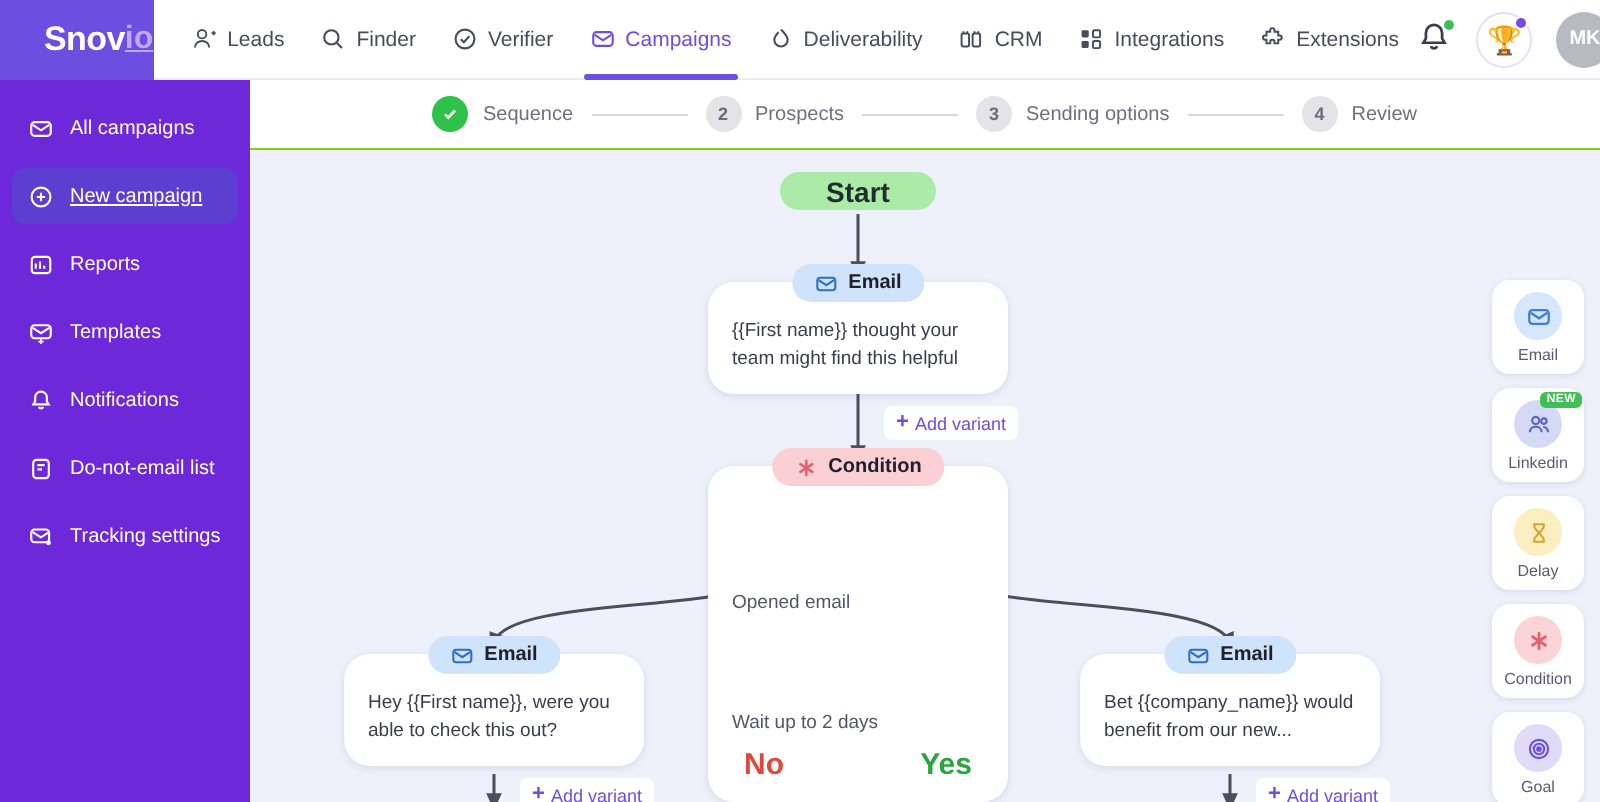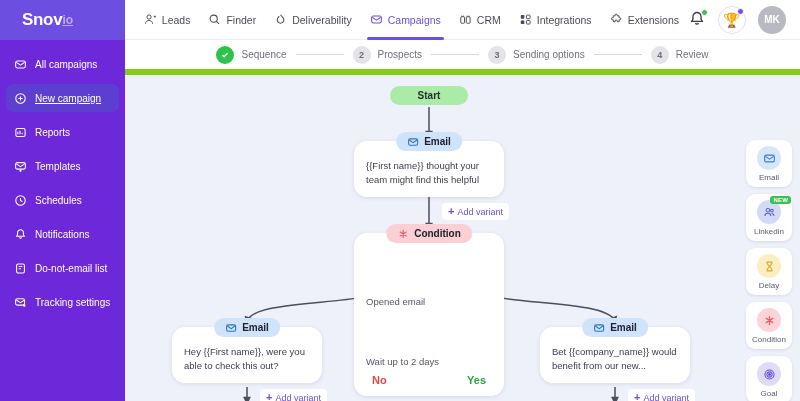--- a/index.html
+++ b/index.html
@@ -15,21 +15,21 @@
   .topbar {
     position: absolute; top: 0; left: 0; width: 800px; height: 40px;
     background: #ffffff; display: flex; align-items: center;
     border-bottom: 1px solid #ececf4; z-index: 20;
   }
   .logo-box {
     width: 125px; height: 40px; background: #6c4fe0;
     display: flex; align-items: center; padding-left: 22px;
   }
   .logo-text { color: #fff; font-size: 17px; font-weight: bold; letter-spacing: -0.3px; }
-  .logo-suffix { color: #bda9f5; font-size: 12px; font-weight: bold; text-decoration: underline; }
+  .logo-suffix { color: #bda9f5; font-size: 16px; font-weight: bold; text-decoration: underline; }
 
   .topnav { display: flex; align-items: center; height: 40px; margin-left: 10px; flex: 1; }
   .nav-item {
     display: flex; align-items: center; gap: 5px; height: 40px;
     padding: 0 9px; font-size: 10.5px; color: #4a4a5e; cursor: pointer;
     position: relative; white-space: nowrap;
   }
   .nav-item.active { color: #6c4fe0; }
   .nav-item.active::after {
     content: ""; position: absolute; left: 6px; right: 6px; bottom: 0;
@@ -68,21 +68,21 @@
   .side-item.active { background: #5c3fd0; text-decoration: underline; }
   .side-ico { width: 13px; height: 13px; flex: none; }
 
   
   .main {
     position: absolute; top: 40px; left: 125px; width: 675px; height: 361px;
     background: #ffffff;
   }
   .stepper {
     height: 35px; display: flex; align-items: center; justify-content: center;
-    gap: 0; background: #fff; border-bottom: 6px solid #84cc16;
+    gap: 0; background: #fff; border-bottom: 1px solid #84cc16;
   }
   .step { display: flex; align-items: center; gap: 7px; }
   .step-circle {
     width: 18px; height: 18px; border-radius: 50%; background: #e3e3e8;
     color: #6c6c7a; font-size: 9px; font-weight: bold;
     display: flex; align-items: center; justify-content: center; flex: none;
   }
   .step-circle.done { background: #2ec24a; color: #fff; }
   .step-label { font-size: 10px; color: #6f6f80; white-space: nowrap; }
   .step-line { width: 48px; height: 1px; background: #d8d8e2; margin: 0 9px; }
@@ -91,21 +91,21 @@
   .canvas {
     position: relative; height: 326px; background: #eef0fa; overflow: hidden;
   }
   .canvas-svg { position: absolute; inset: 0; width: 675px; height: 326px; }
 
   .node { position: absolute; z-index: 3; }
 
   .start-pill {
     width: 78px; height: 19px; border-radius: 10px; background: #aceaa8;
     display: flex; align-items: center; justify-content: center;
-    font-size: 10px; font-weight: bold; color: #1f2d30; cursor: pointer;
+    font-size: 14px; font-weight: bold; color: #1f2d30; cursor: pointer;
   }
 
   .card {
     width: 150px; background: #ffffff; border-radius: 13px;
     box-shadow: 0 1px 4px rgba(60,60,110,.13);
     padding: 16px 10px 10px 10px; position: relative; cursor: pointer;
   }
   .card-chip {
     position: absolute; top: -9px; left: 50%; transform: translateX(-50%);
     height: 19px; padding: 0 11px; border-radius: 10px;
@@ -114,21 +114,21 @@
   }
   .chip-email { background: #cfe3fb; }
   .chip-cond  { background: #fbd0d4; }
   .card-body {
     font-size: 9.5px; line-height: 1.45; color: #3c3c50;
     text-align: left; padding: 2px 2px 0 2px;
   }
   .cond-body { color: #55556a; margin-top: 44px; }
   .branch-row {
     display: flex; justify-content: space-between;
-    padding: 5px 8px 0 8px; font-size: 11px; font-weight: bold;
+    padding: 5px 8px 0 8px; font-size: 15px; font-weight: bold;
   }
   .lbl-no  { color: #e0483c; }
   .lbl-yes { color: #2aa53f; }
 
   .add-variant {
     position: absolute; height: 17px; background: #ffffff; border-radius: 4px;
     display: flex; align-items: center; gap: 3px; padding: 0 6px;
     font-size: 9px; color: #6c4fe0; cursor: pointer; white-space: nowrap; z-index: 4;
   }
   .plus-sign { font-size: 11px; line-height: 1; font-weight: bold; }
@@ -177,30 +177,37 @@
       </div>
       <div class="nav-item">
         <svg class="nav-ico" viewBox="0 0 16 16" fill="none" stroke="#4a4a5e" stroke-width="1.3">
             <circle cx="7" cy="7" r="4.4"></circle>
             <path d="M10.4 10.4l3.1 3.1"></path>
           </svg>
         <span>Finder</span>
       </div>
       <div class="nav-item">
         <svg class="nav-ico" viewBox="0 0 16 16" fill="none" stroke="#4a4a5e" stroke-width="1.3">
-            <path d="M8 2.2c2.6 2.6 4.1 4.3 4.1 6.2A4.1 4.1 0 0 1 8 12.6 4.1 4.1 0 0 1 3.9 8.4c0-1.5 1-2.9 2.6-4.6"></path>
-          </svg>
-        <span>Deliverability</span>
+            <circle cx="8" cy="8" r="5.8"></circle>
+            <path d="M5.4 8.1l1.9 1.9 3.4-3.7"></path>
+          </svg>
+        <span>Verifier</span>
       </div>
       <div class="nav-item active">
         <svg class="nav-ico" viewBox="0 0 16 16" fill="none" stroke="#6c4fe0" stroke-width="1.3">
             <rect x="2" y="3.8" width="12" height="8.4" rx="2"></rect>
             <path d="M2.9 5.4l5.1 3.4 5.1-3.4"></path>
           </svg>
         <span>Campaigns</span>
+      </div>
+      <div class="nav-item">
+        <svg class="nav-ico" viewBox="0 0 16 16" fill="none" stroke="#4a4a5e" stroke-width="1.3">
+            <path d="M8 2.2c2.6 2.6 4.1 4.3 4.1 6.2A4.1 4.1 0 0 1 8 12.6 4.1 4.1 0 0 1 3.9 8.4c0-1.5 1-2.9 2.6-4.6"></path>
+          </svg>
+        <span>Deliverability</span>
       </div>
       <div class="nav-item">
         <svg class="nav-ico" viewBox="0 0 16 16" fill="none" stroke="#4a4a5e" stroke-width="1.2">
             <rect x="2.2" y="4.6" width="4.6" height="8" rx="1"></rect>
             <rect x="9" y="4.6" width="4.6" height="8" rx="1"></rect>
             <path d="M3.3 3.2v1.4M5.7 3.2v1.4M10.1 3.2v1.4M12.5 3.2v1.4"></path>
           </svg>
         <span>CRM</span>
       </div>
       <div class="nav-item">
@@ -258,27 +265,20 @@
         </svg>
       <span>Reports</span>
     </div>
     <div class="side-item">
       <svg class="side-ico" viewBox="0 0 16 16" fill="none" stroke="#fff" stroke-width="1.3">
           <rect x="2" y="3.2" width="12" height="8" rx="2"></rect>
           <path d="M2.9 4.8l5.1 3.3 5.1-3.3"></path>
           <path d="M6.4 13.3h3.2M8 11.9v2.8" stroke-width="1.1"></path>
         </svg>
       <span>Templates</span>
-    </div>
-    <div class="side-item">
-      <svg class="side-ico" viewBox="0 0 16 16" fill="none" stroke="#fff" stroke-width="1.3">
-          <circle cx="8" cy="8" r="5.8"></circle>
-          <path d="M8 4.8V8l2.3 1.5"></path>
-        </svg>
-      <span>Schedules</span>
     </div>
     <div class="side-item">
       <svg class="side-ico" viewBox="0 0 16 16" fill="none" stroke="#fff" stroke-width="1.3">
           <path d="M8 2.2a3.6 3.6 0 0 0-3.6 3.6v2.4L3.3 10.1h9.4l-1.1-1.9V5.8A3.6 3.6 0 0 0 8 2.2z"></path>
           <path d="M6.7 11.6a1.35 1.35 0 0 0 2.6 0"></path>
         </svg>
       <span>Notifications</span>
     </div>
     <div class="side-item">
       <svg class="side-ico" viewBox="0 0 16 16" fill="none" stroke="#fff" stroke-width="1.3">

